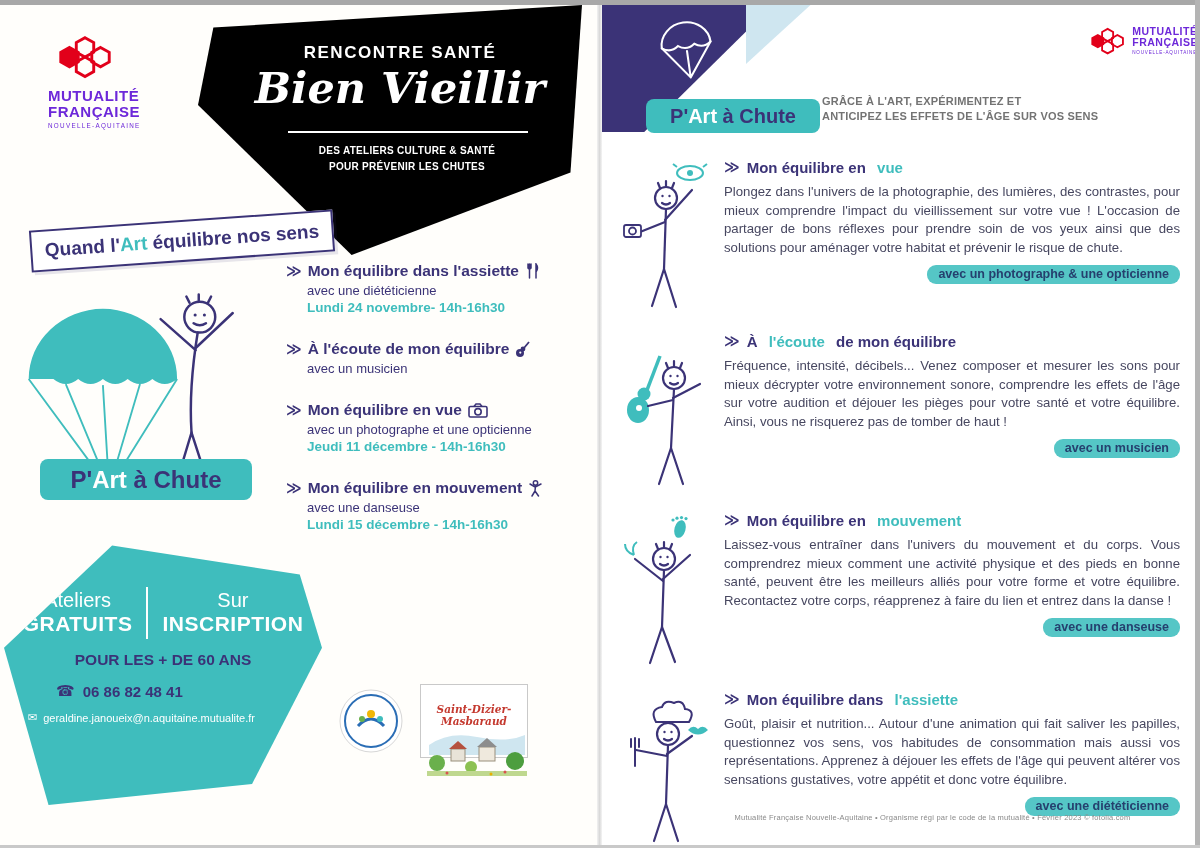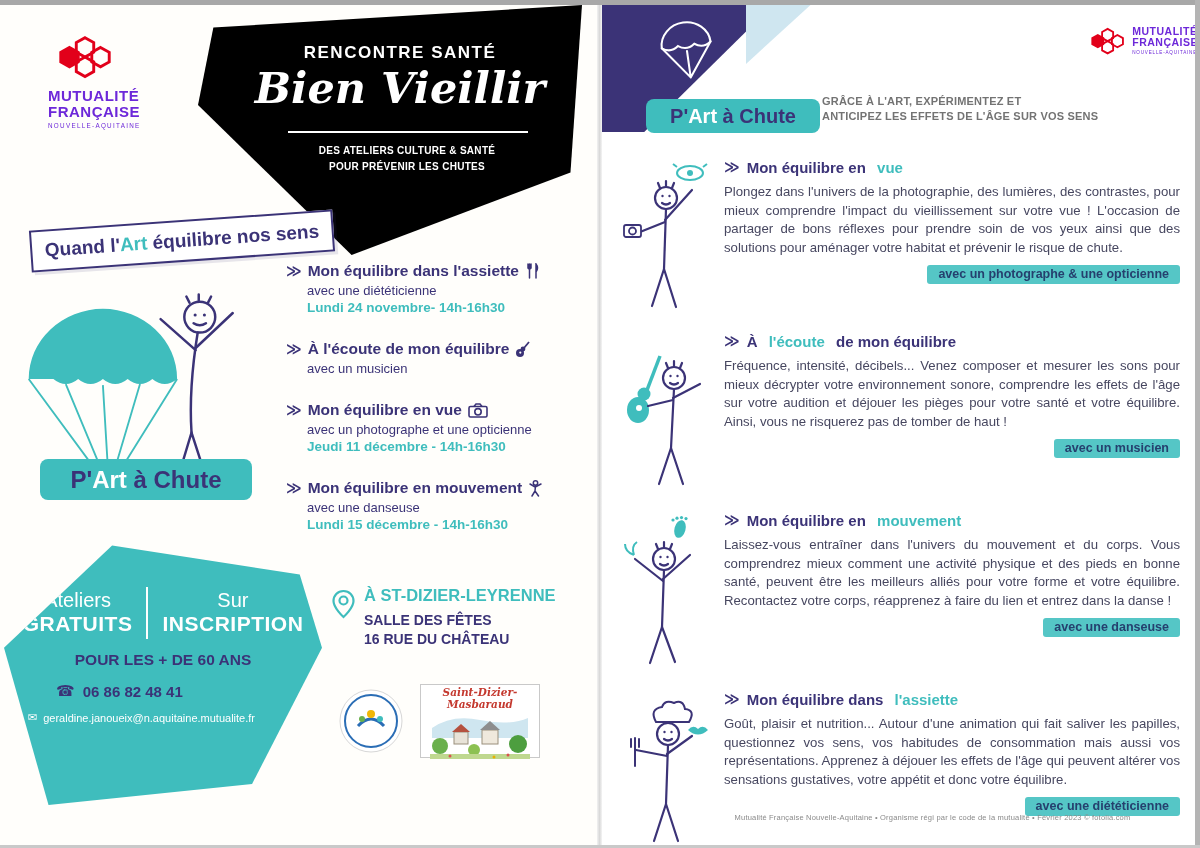--- a/index.html
+++ b/index.html
@@ -77,22 +77,22 @@
   .glyph { font-family:"DejaVu Sans", sans-serif; }
 
   .loc { position:absolute; left:332px; top:586px; width:240px; }
   .loc-pin { position:absolute; left:0; top:3px; }
   .loc-city { margin-left:32px; color:#3fbdbd; font-weight:bold; font-size:16.5px; }
   .loc-venue, .loc-addr { margin-left:32px; color:#3b3377; font-weight:bold; font-size:14px; margin-top:7px; }
   .loc-addr { margin-top:3px; }
 
   .partners { position:absolute; left:338px; top:684px; display:flex; gap:16px; align-items:center; }
   .p-circle { width:66px; height:66px; }
-  .p-village { width:120px; height:74px; background:#fff; border:1px solid #c9c9c9; text-align:center;
-               padding-top:1px; }
+  .p-village { width:108px; height:74px; background:#fff; border:1px solid #c9c9c9; text-align:center;
+               padding-top:18px; }
   .p-village .pv-name { font-family:"DejaVu Serif", serif; font-style:italic; font-weight:bold;
                         color:#c4392f; font-size:10.5px; }
 
   .footer { position:absolute; font-size:7.5px; color:#8a8a8a; text-align:center; letter-spacing:.2px; }
   .footer-left { left:120px; top:811px; width:450px; }
   .footer-right { left:95px; top:813px; width:475px; }
 
   
   .corner { position:absolute; left:0; top:0; width:158px; height:132px; background:#3b3377;
             clip-path:polygon(0 0, 90% 0, 100% 15%, 28% 100%, 0 100%); }
@@ -105,21 +105,21 @@
 
   .sections { position:absolute; left:18px; top:158px; width:562px; }
   .sec { display:flex; margin-bottom:16px; }
   .sec-fig { width:106px; flex:none; padding-top:4px; }
   .sec-main { flex:1; }
   .sec-title { display:flex; align-items:center; gap:7px; color:#3b3377; font-weight:bold; font-size:15px; }
   .sec-title span { white-space:pre; }
   .sec-body { margin-top:7px; font-size:13.2px; color:#474760; line-height:1.42; text-align:justify; }
   .sec-tagrow { display:flex; justify-content:flex-end; margin-top:7px; }
   .sec-tag { background:#55c6c6; color:#25406e; font-weight:bold; font-size:12.5px;
-             padding:2px 11px 3px; border-radius:3px; }
+             padding:2px 11px 3px; border-radius:9px; }
 </style>
 </head>
 <body>
 
 <div class="canvas">
 
   <div class="page page-left">
 
     <div class="logo logo-left">
       <svg width="62" height="48" viewBox="0 0 64 48">
@@ -256,31 +256,20 @@
       <div class="offer-phone">
         <span class="glyph">☎</span>
         <span>06 86 82 48 41</span>
       </div>
       <div class="offer-email">
         <span class="glyph">✉</span>
         <span>geraldine.janoueix@n.aquitaine.mutualite.fr</span>
       </div>
     </div>
 
-    <div class="loc">
-      <svg class="loc-pin" width="23" height="30" viewBox="0 0 23 30">
-        <g stroke="#3fbdbd" stroke-width="2.2" fill="none">
-          <path d="M11.5 2 C5.5 2 1.5 6.5 1.5 12 C1.5 19 11.5 28 11.5 28 C11.5 28 21.5 19 21.5 12 C21.5 6.5 17.5 2 11.5 2 Z"></path>
-          <circle cx="11.5" cy="11.5" r="4"></circle>
-        </g>
-      </svg>
-      <div class="loc-city">À ST-DIZIER-LEYRENNE</div>
-      <div class="loc-venue">SALLE DES FÊTES</div>
-      <div class="loc-addr">16 RUE DU CHÂTEAU</div>
-    </div>
 
     <div class="partners">
       <svg class="p-circle" viewBox="0 0 66 66">
         <circle cx="33" cy="33" r="31" fill="#fff" stroke="#d7d7d7"></circle>
         <circle cx="33" cy="33" r="26" fill="none" stroke="#2a6db5" stroke-width="2"></circle>
         <path d="M20 38 q13 -14 26 0" fill="none" stroke="#2a6db5" stroke-width="3"></path>
         <circle cx="33" cy="26" r="4" fill="#f2b705"></circle>
         <circle cx="24" cy="31" r="3" fill="#6ab04c"></circle>
         <circle cx="42" cy="31" r="3" fill="#3fbdbd"></circle>
       </svg>

